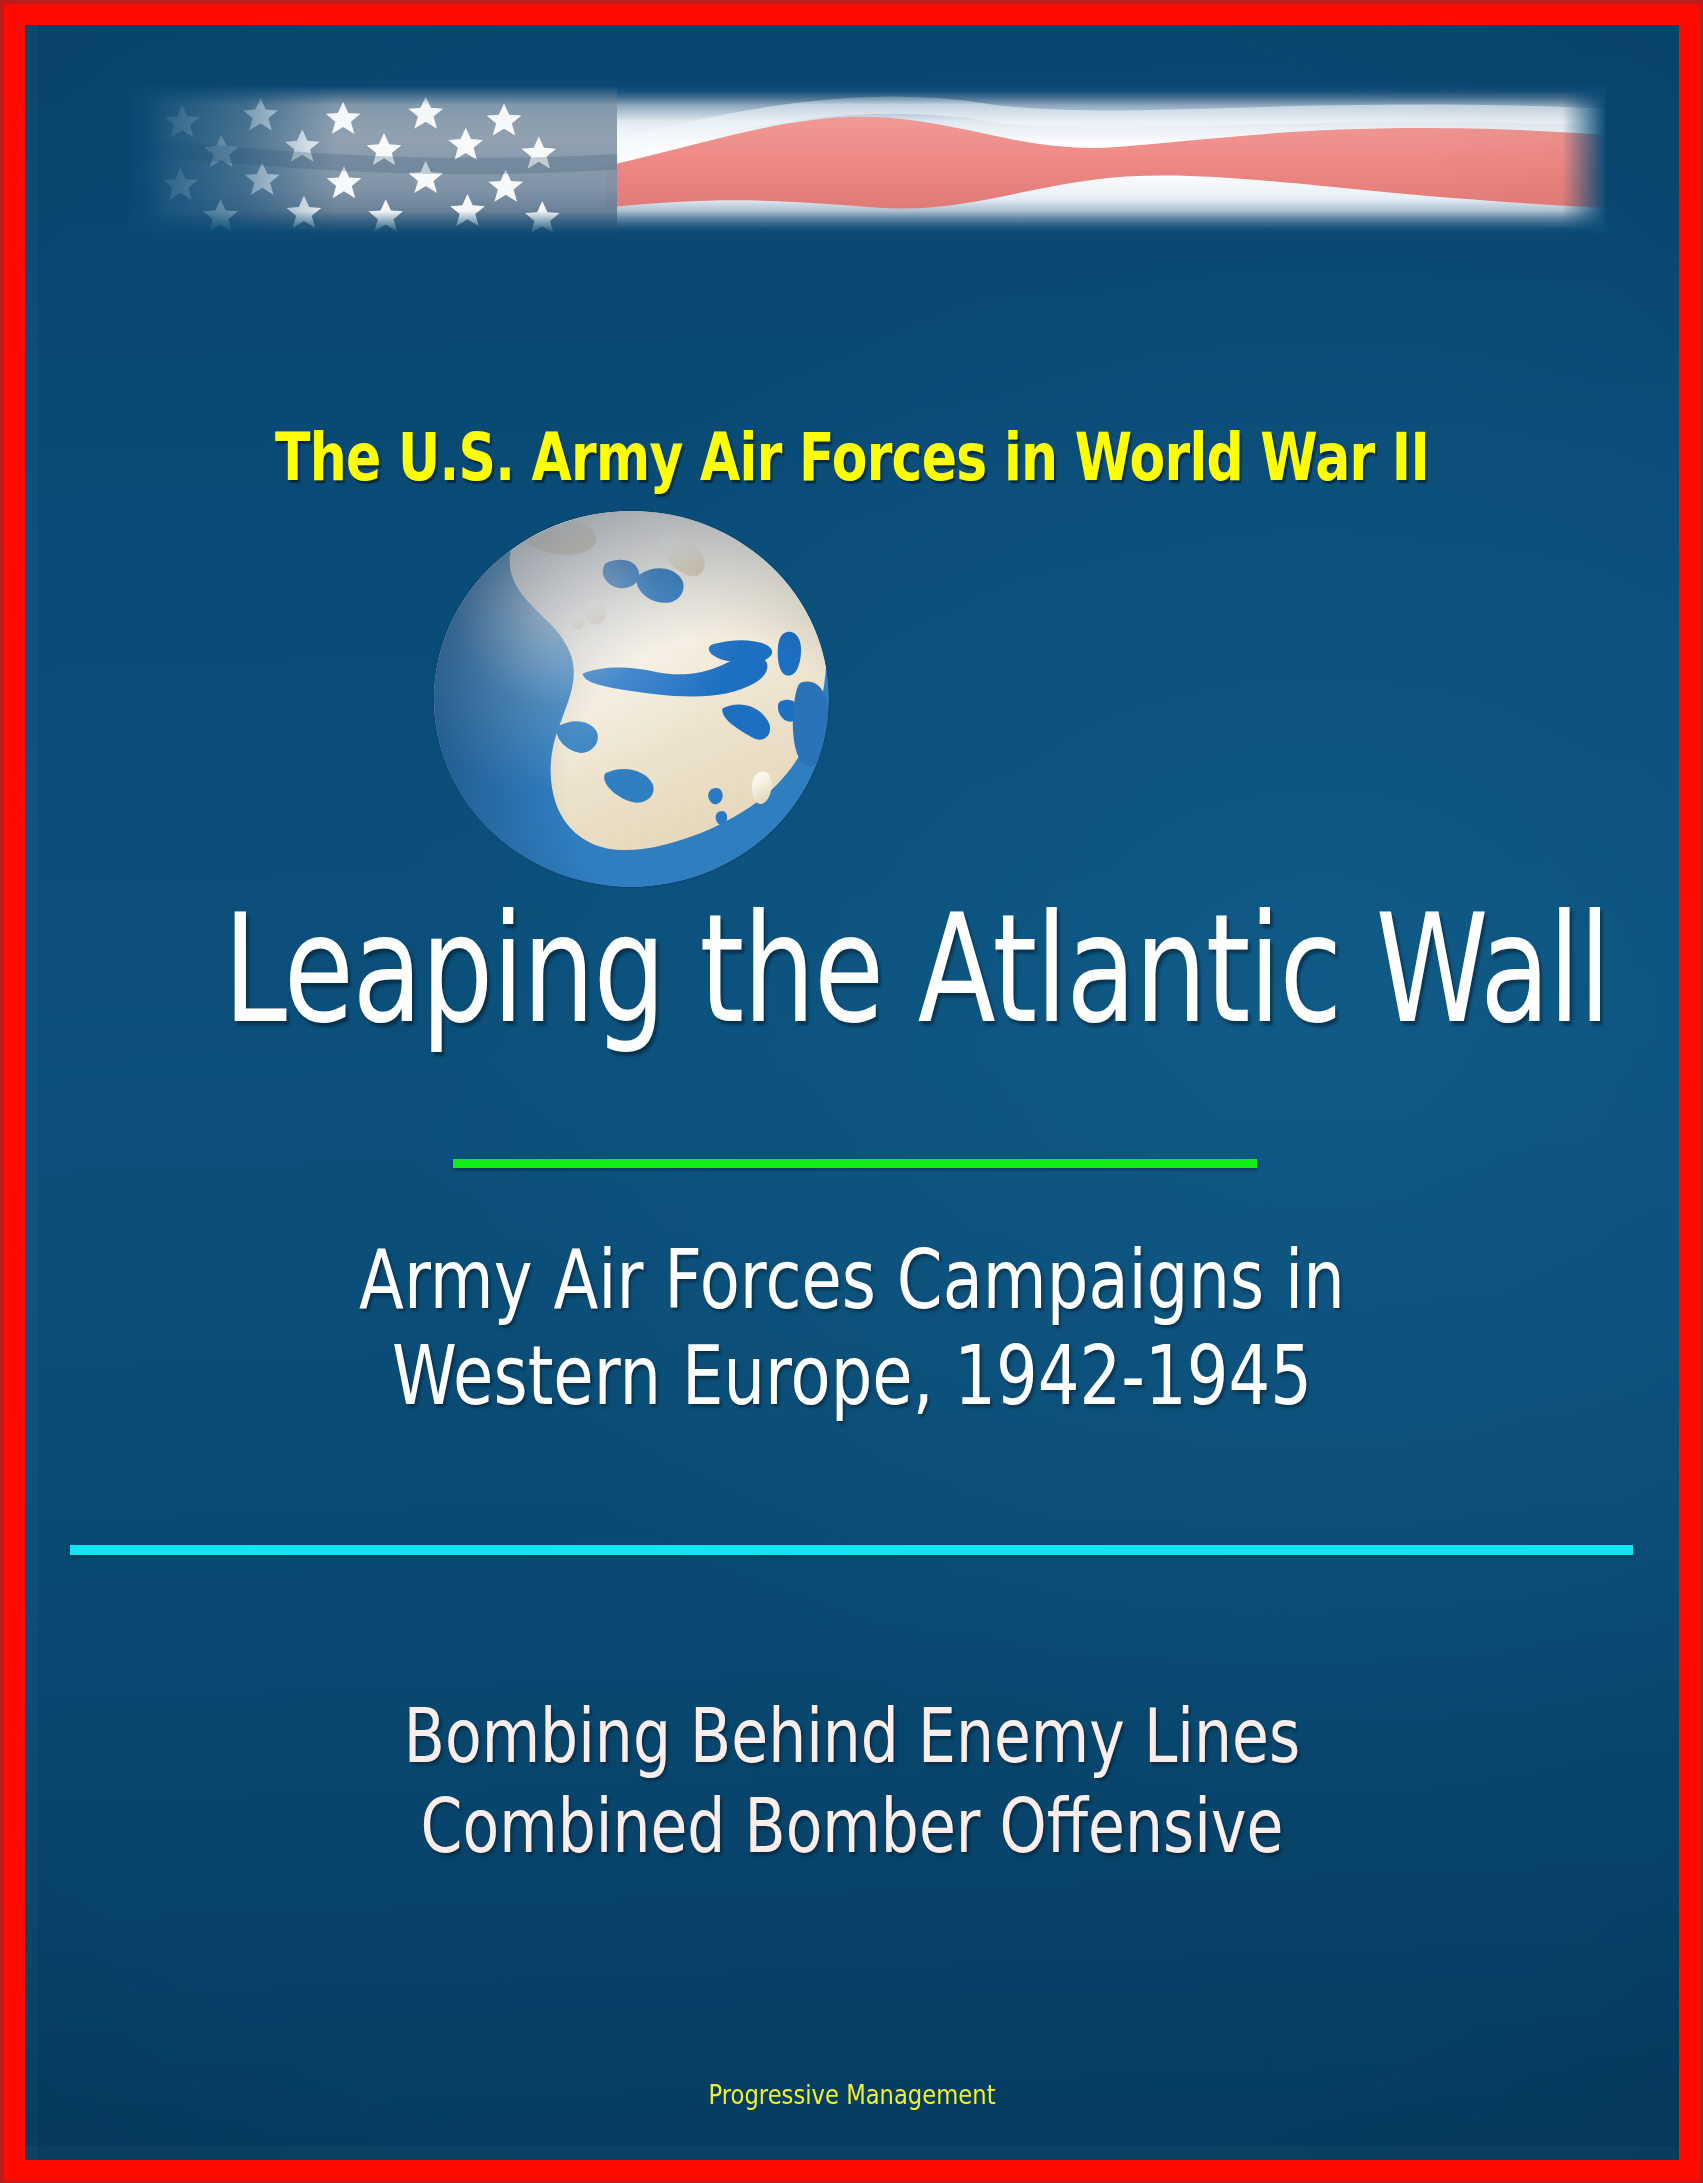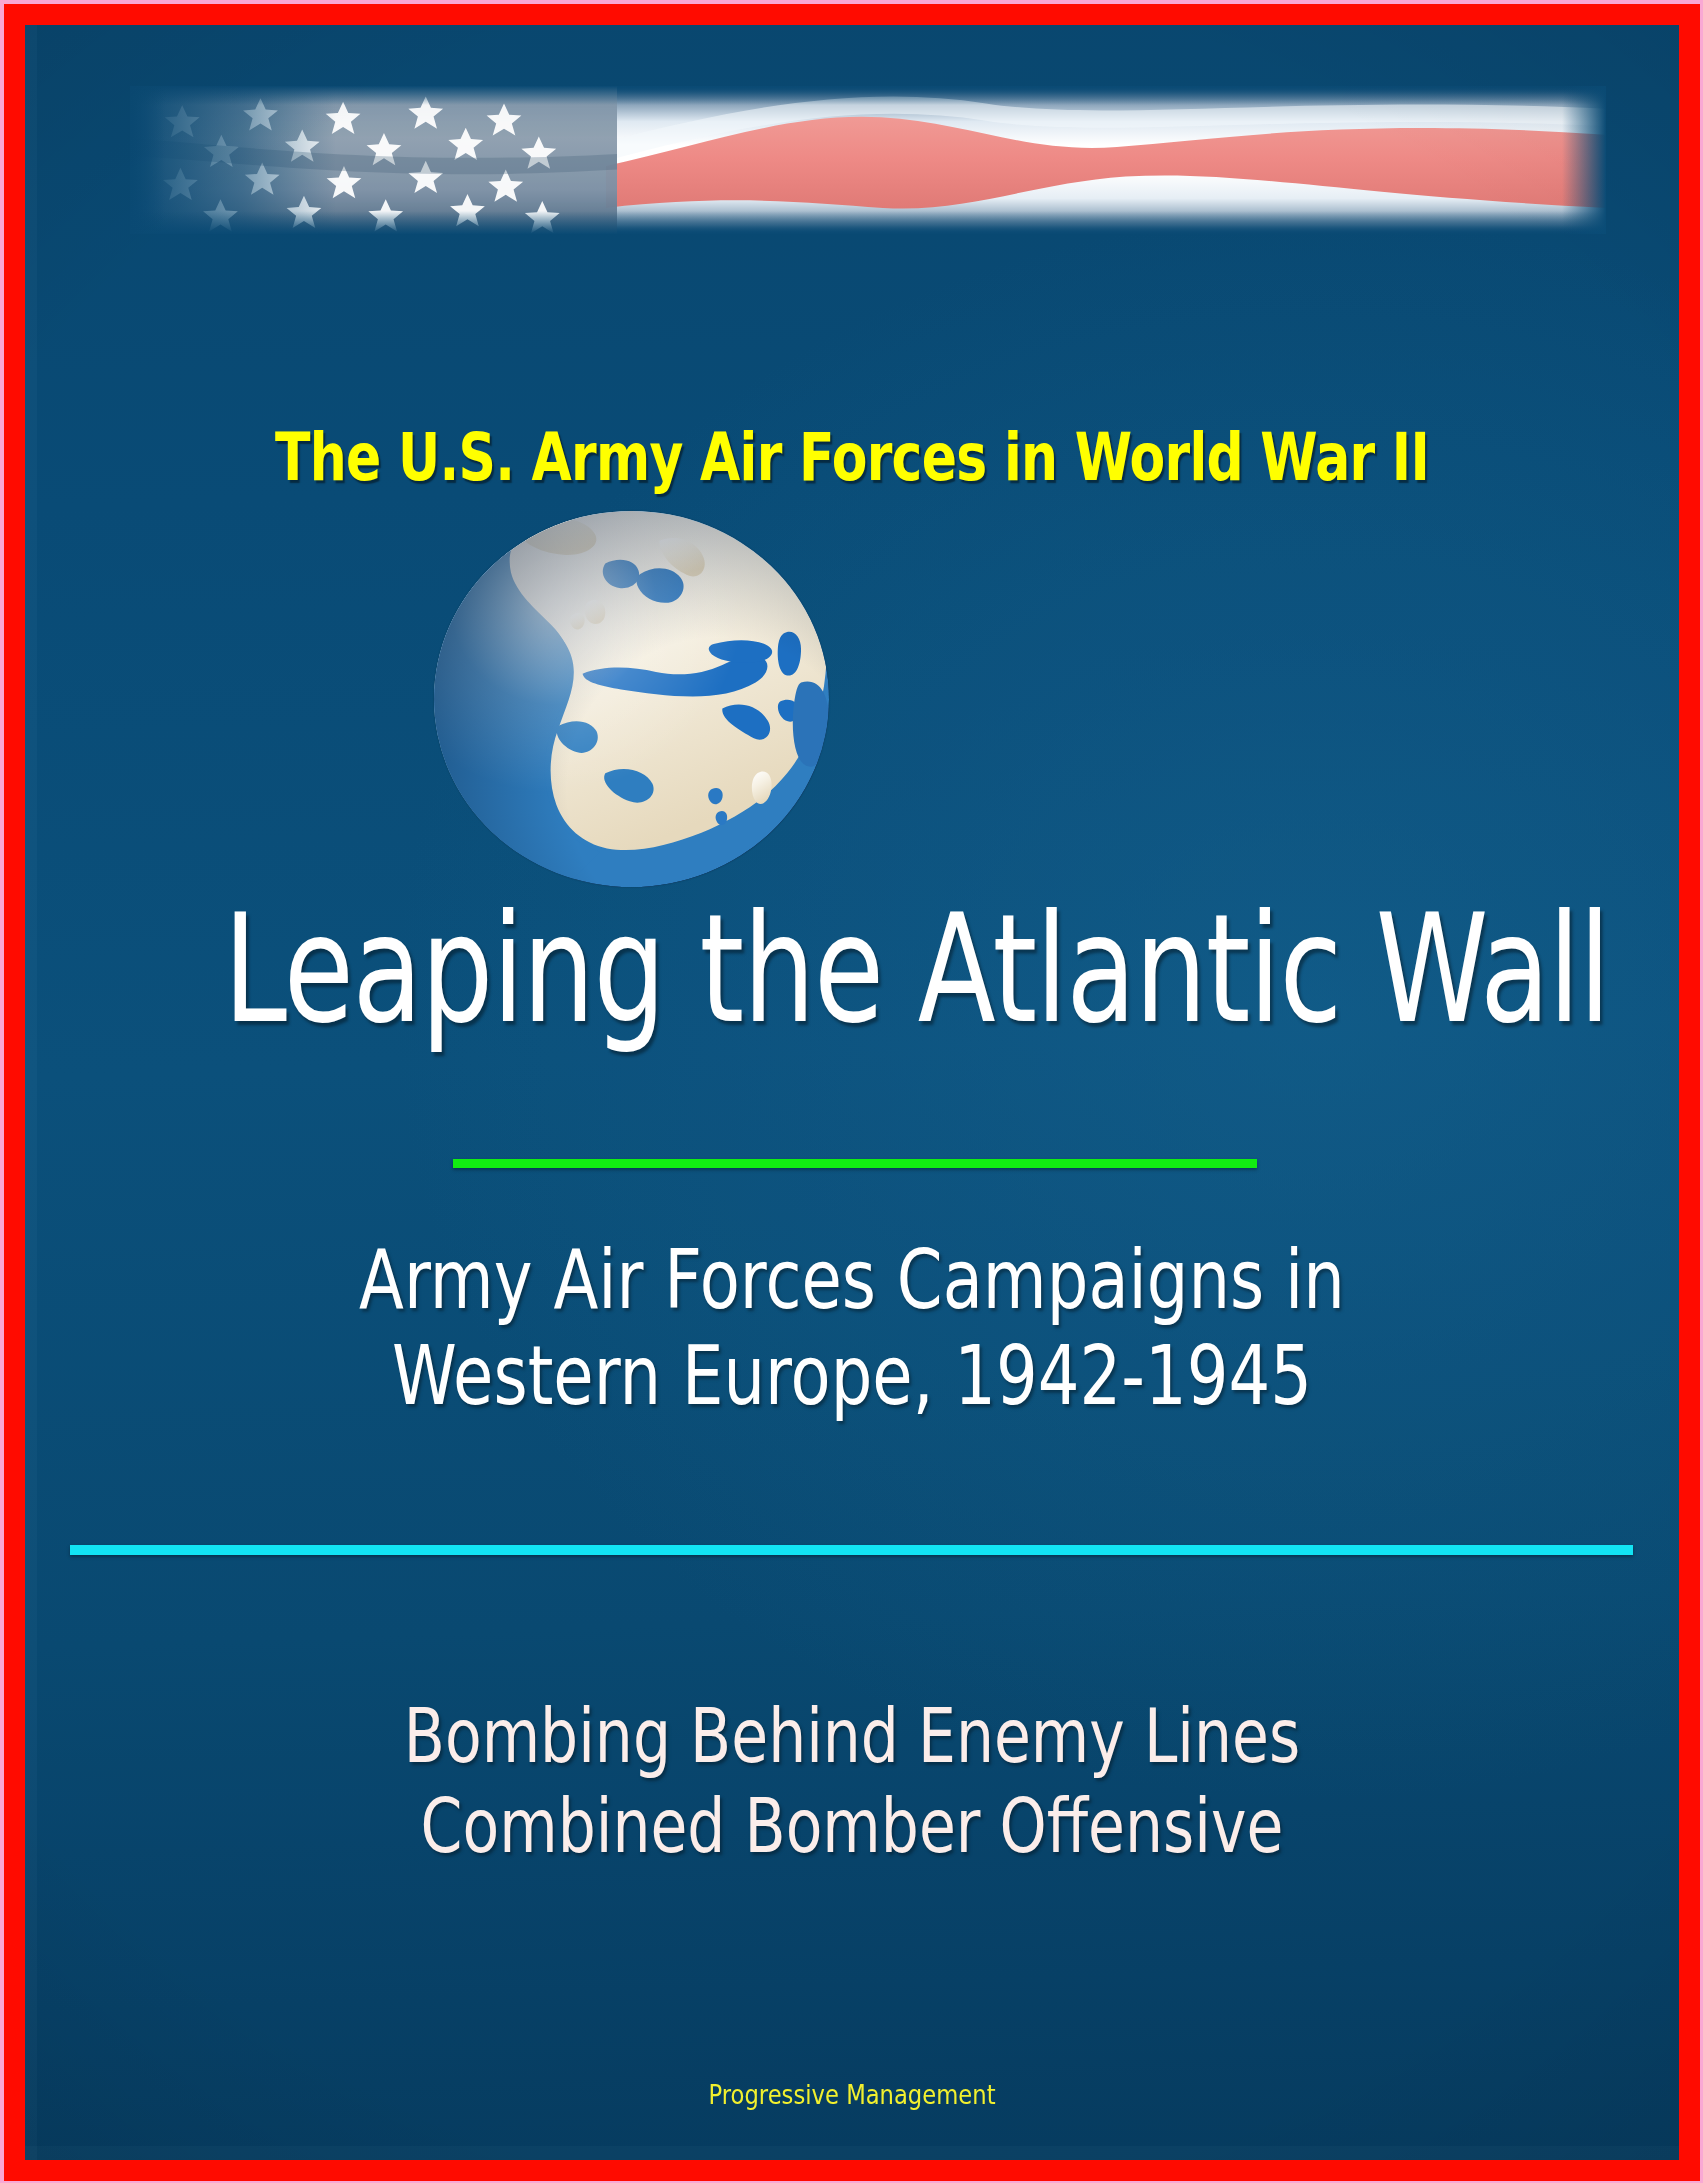--- a/index.html
+++ b/index.html
@@ -2,21 +2,21 @@
 <html style="font-size:14px"><head>
 <meta charset="utf-8">
 <style>
   * { margin:0; padding:0; box-sizing:border-box; }
   html,body { width:1703px; height:2184px; background:#000; }
 
   
   .cover{
     position:relative;
     width:1703px; height:2184px;
-    background:#f9a8d4;
+    background:#b91c1c;
     overflow:hidden;
     font-family:"Liberation Sans", sans-serif;
   }
   .red-band{
     position:absolute;
     left:3.5px; top:3.5px; right:3.5px; bottom:3.5px;
     background:#FF0B00;
   }
   .inner{
     position:absolute;

